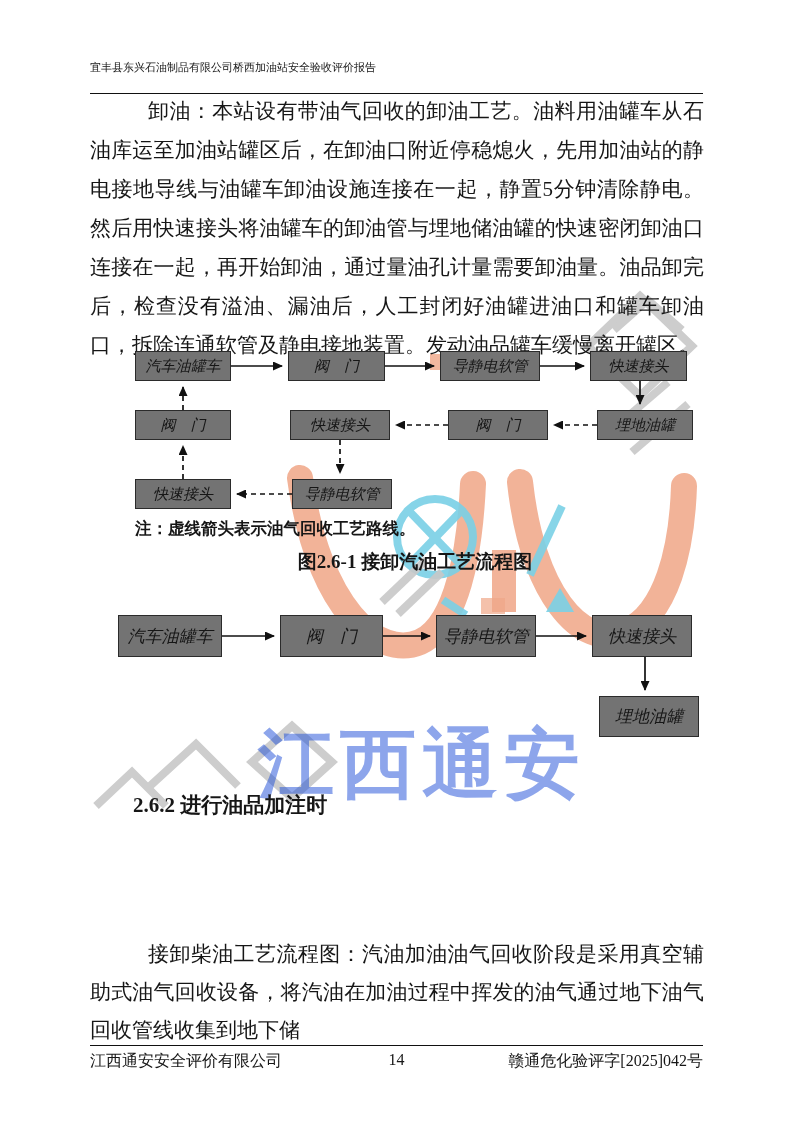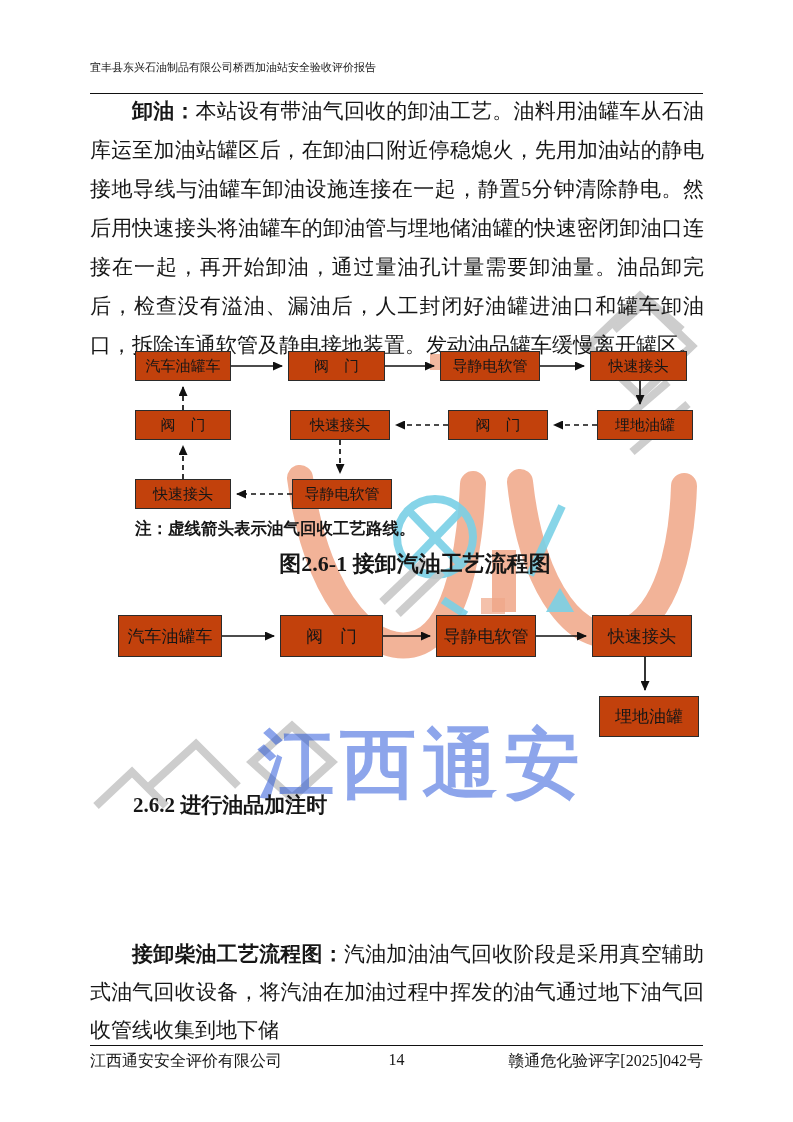--- a/index.html
+++ b/index.html
@@ -20,41 +20,41 @@
   
   .hdr-title {
     position:absolute; left:90px; top:60px; width:613px; text-align:left;
     font-size:11px; z-index:1;
   }
   .hdr-rule { position:absolute; left:90px; top:93px; width:613px; border-top:1.6px solid #111; z-index:1; }
   .para {
     position:absolute; left:90px; width:614px; text-align:justify;
     font-size:21px; line-height:39px; text-indent:42px; z-index:1;
   }
-  .para .lead { font-weight:bold; }
+  .para .lead { font-weight:normal;margin-left:16px; }
   .p1 { top:92px; }
   .p2 { top:820px; line-height:38px; }
   .p3 { top:935px; line-height:38px; }
   .sec-heading {
     position:absolute; left:133px; top:791px; font-size:21px; font-weight:bold; z-index:1;
   }
   .fig-note {
     position:absolute; left:135px; top:518px; font-size:16.5px; font-weight:bold; z-index:2;
   }
   .fig-caption {
     position:absolute; left:112px; width:606px; text-align:center;
-    font-size:22px; font-weight:bold; z-index:2;
+    font-size:19px; font-weight:bold; z-index:2;
   }
   .cap1 { top:549px; }
   .cap2 { top:740px; }
   
   .fbox {
-    position:absolute; box-sizing:border-box; background:#c2410c;
+    position:absolute; box-sizing:border-box; background:#737373;
     border:1.6px solid #2b2b2b; display:flex; align-items:center; justify-content:center;
-    z-index:2; white-space:nowrap;
+    z-index:2; white-space:nowrap;font-style:italic;
   }
   .f1 { font-size:15px; height:30px; }
   .f2 { font-size:17px; height:42px; }
   .arrows { position:absolute; left:0; top:0; z-index:3; pointer-events:none; }
   
   .ftr-rule { position:absolute; left:90px; top:1045px; width:613px; border-top:1.6px solid #111; z-index:1; }
   .ftr { position:absolute; top:1051px; font-size:16px; z-index:1; }
   .ftr-left  { left:90px; }
   .ftr-page  { left:90px; width:613px; text-align:center; }
   .ftr-right { right:90px; }

